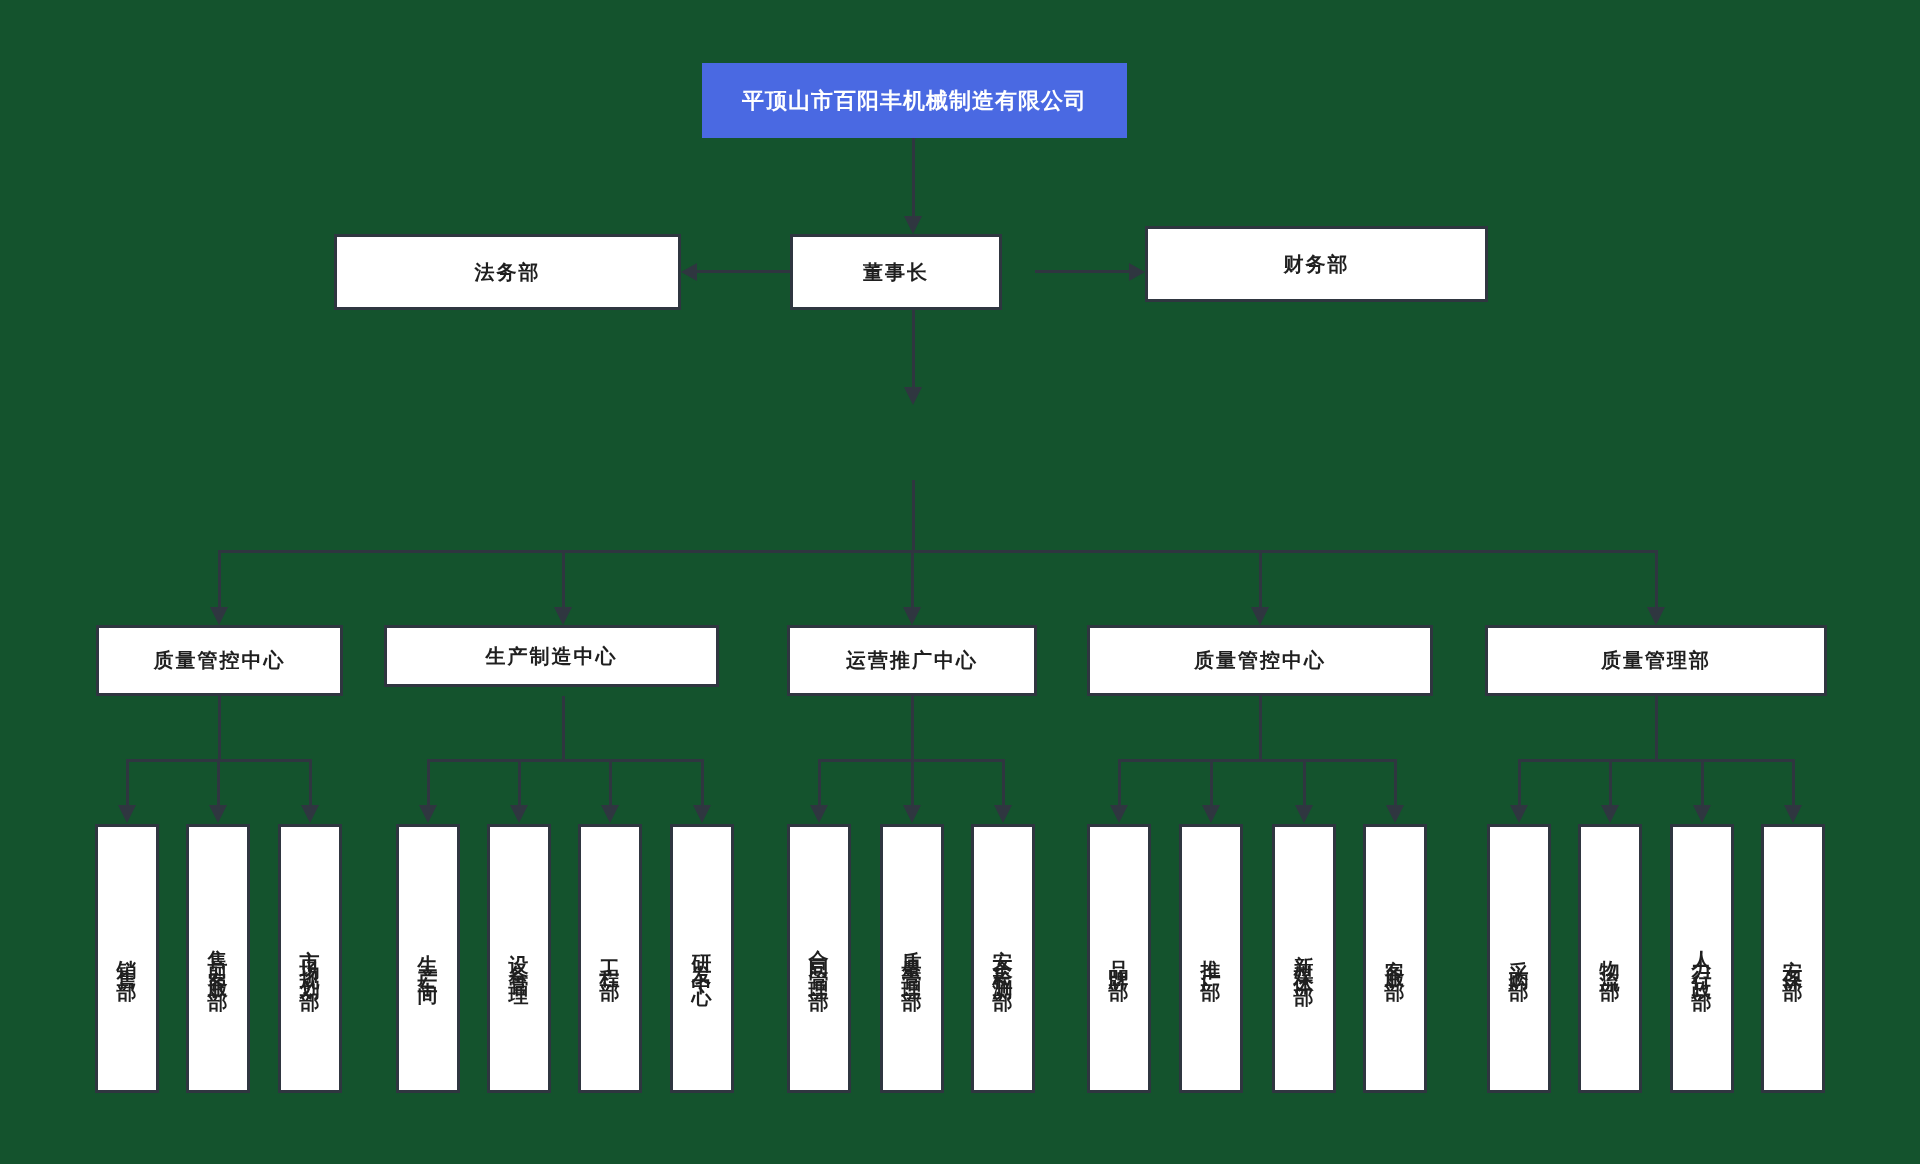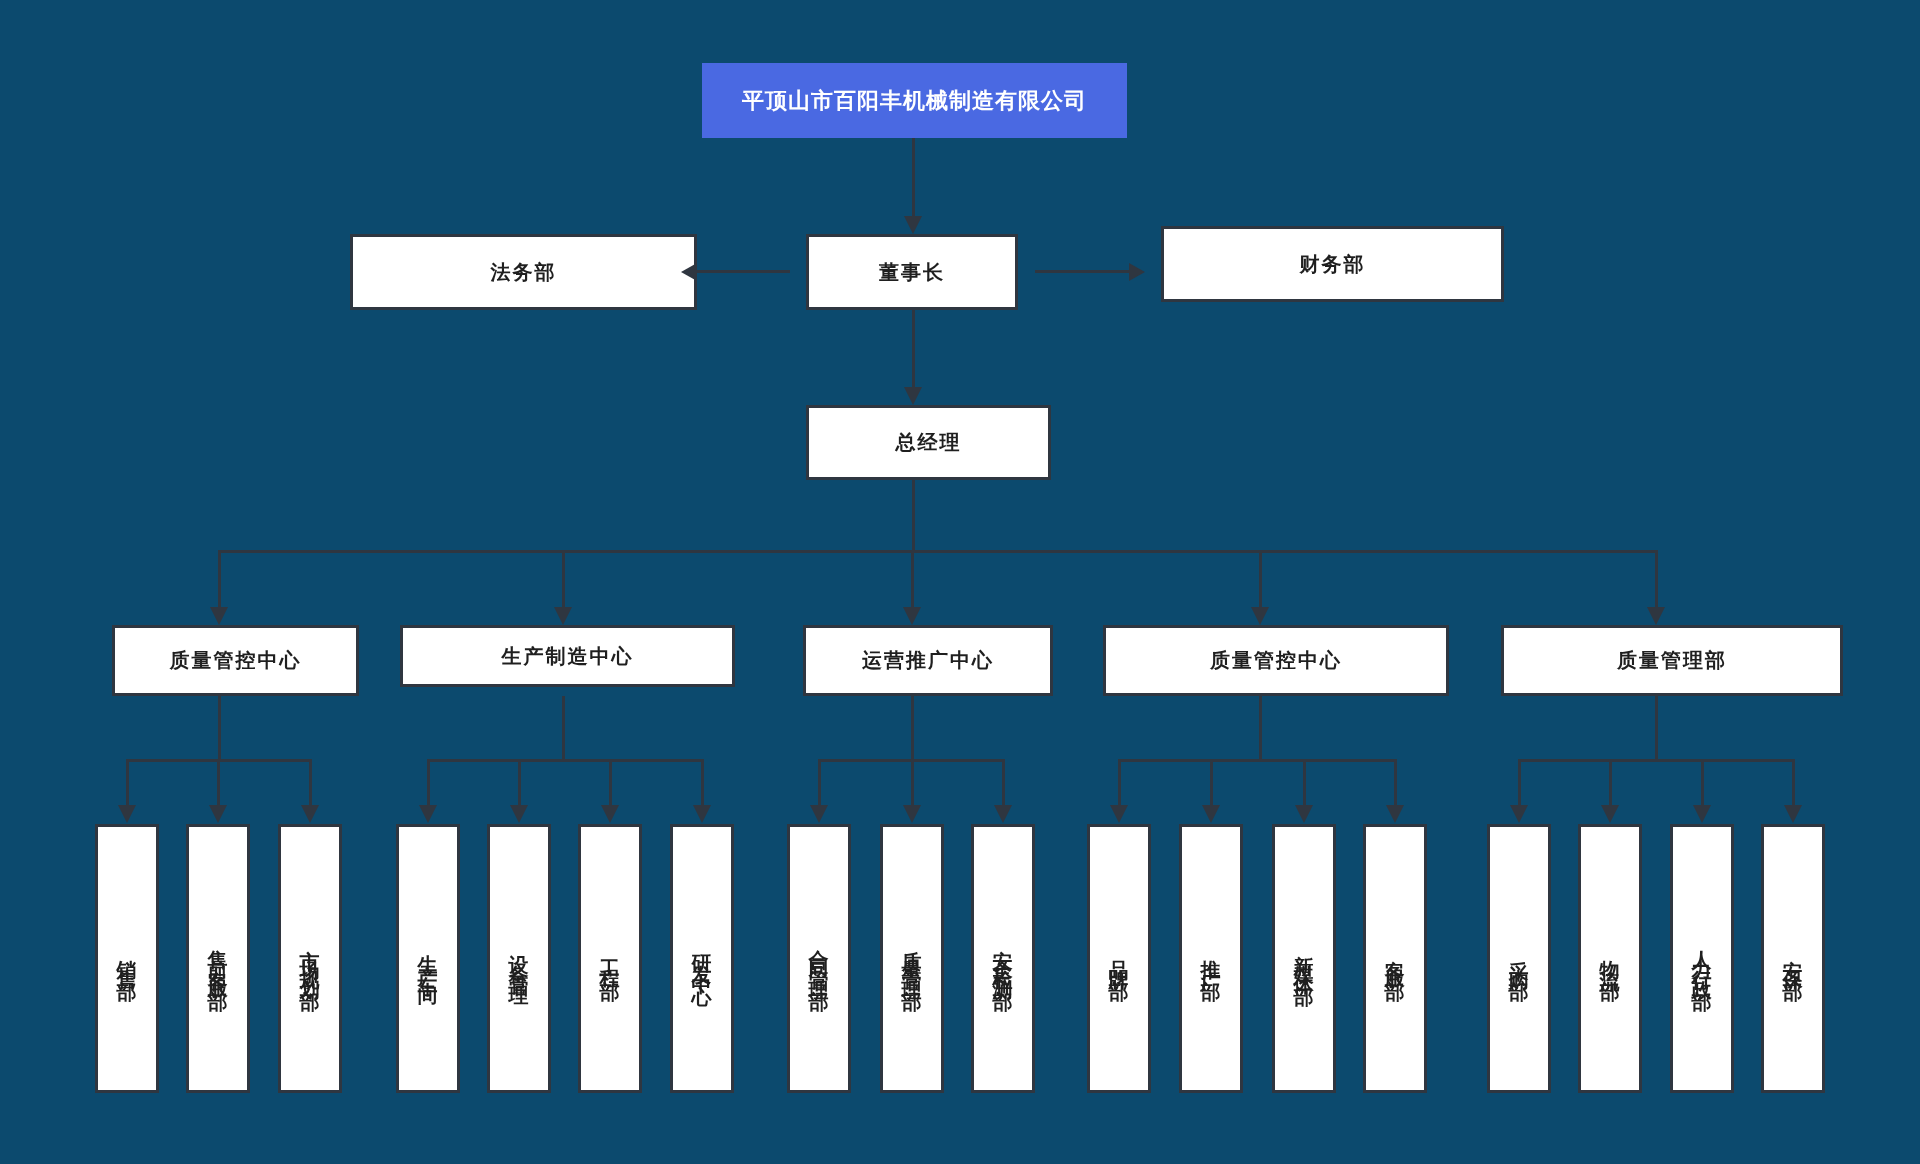--- a/index.html
+++ b/index.html
@@ -7,21 +7,21 @@
     --node-text:#1f1f1f;
     --root-bg:#4a69e2;
   }
   *{box-sizing:border-box;}
   html,body{margin:0;padding:0;background:#ffffff;}
   body{font-family:"Liberation Sans","DejaVu Sans",sans-serif;}
   #canvas{
     position:relative;
     width:1920px;
     height:1164px;
-    background:#0c4a6e;
+    background:#14532d;
     overflow:hidden;
   }
   .node{
     position:absolute;
     background:#ffffff;
     border:3px solid var(--line);
     display:flex;
     align-items:center;
     justify-content:center;
     color:var(--node-text);
@@ -31,21 +31,20 @@
   .root-node{
     background:var(--root-bg);
     border:none;
     color:#ffffff;
     font-size:22px;
     letter-spacing:1px;
   }
   .h-node{
     font-size:20px;
     letter-spacing:2px;
-    margin-left:16px;
   }
   .v-node .vtext{
     writing-mode:vertical-lr;
     text-orientation:upright;
     font-size:20px;
     font-weight:700;
     letter-spacing:10px;
     line-height:1;
   }
   .hline,.vline{position:absolute;background:var(--line);}
@@ -66,23 +65,20 @@
   <div class="node h-node" style="left:334px;top:234px;width:347px;height:76px">
     <span>法务部</span>
   </div>
   <div class="node h-node" style="left:790px;top:234px;width:212px;height:76px">
     <span>董事长</span>
   </div>
   <div class="node h-node" style="left:1145px;top:226px;width:343px;height:76px">
     <span>财务部</span>
   </div>
 
-  <div class="node h-node" style="left:790px;top:405px;width:245px;height:75px">
-    <span>总经理</span>
-  </div>
 
   <div class="node h-node" style="left:96px;top:625px;width:247px;height:71px">
     <span>质量管控中心</span>
   </div>
   <div class="node h-node" style="left:384px;top:625px;width:335px;height:62px">
     <span>生产制造中心</span>
   </div>
   <div class="node h-node" style="left:787px;top:625px;width:250px;height:71px">
     <span>运营推广中心</span>
   </div>

